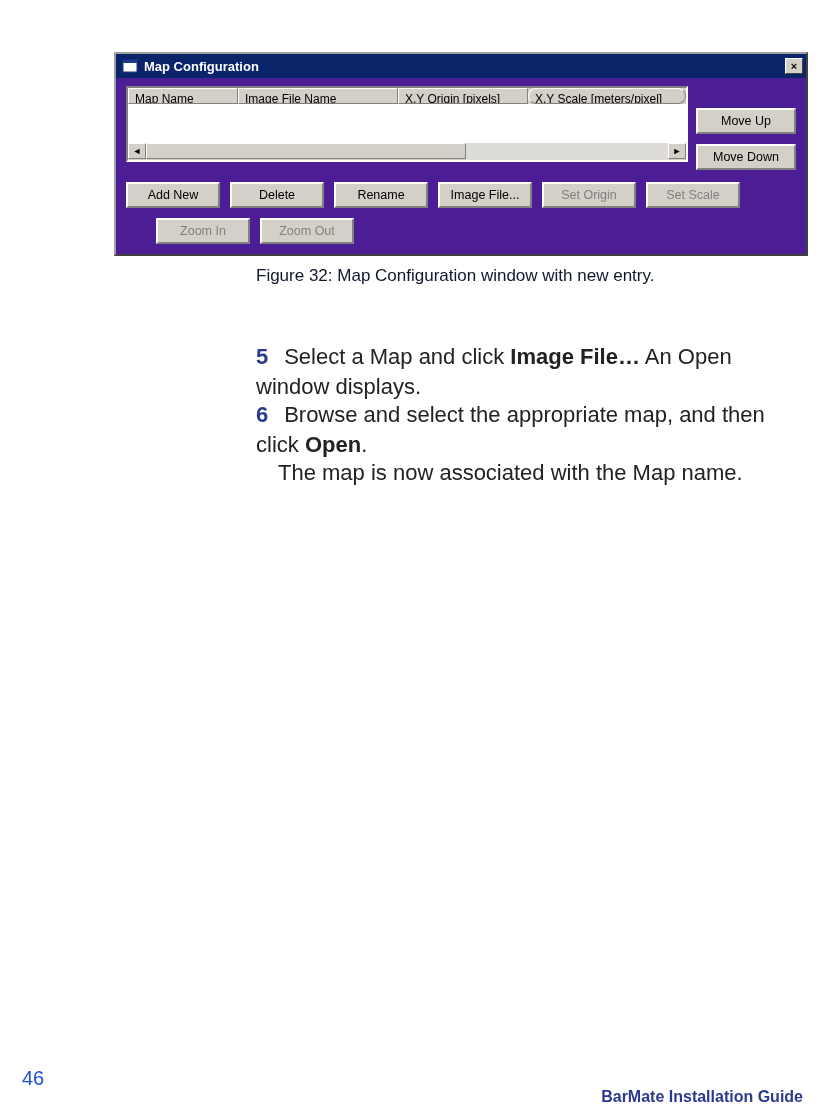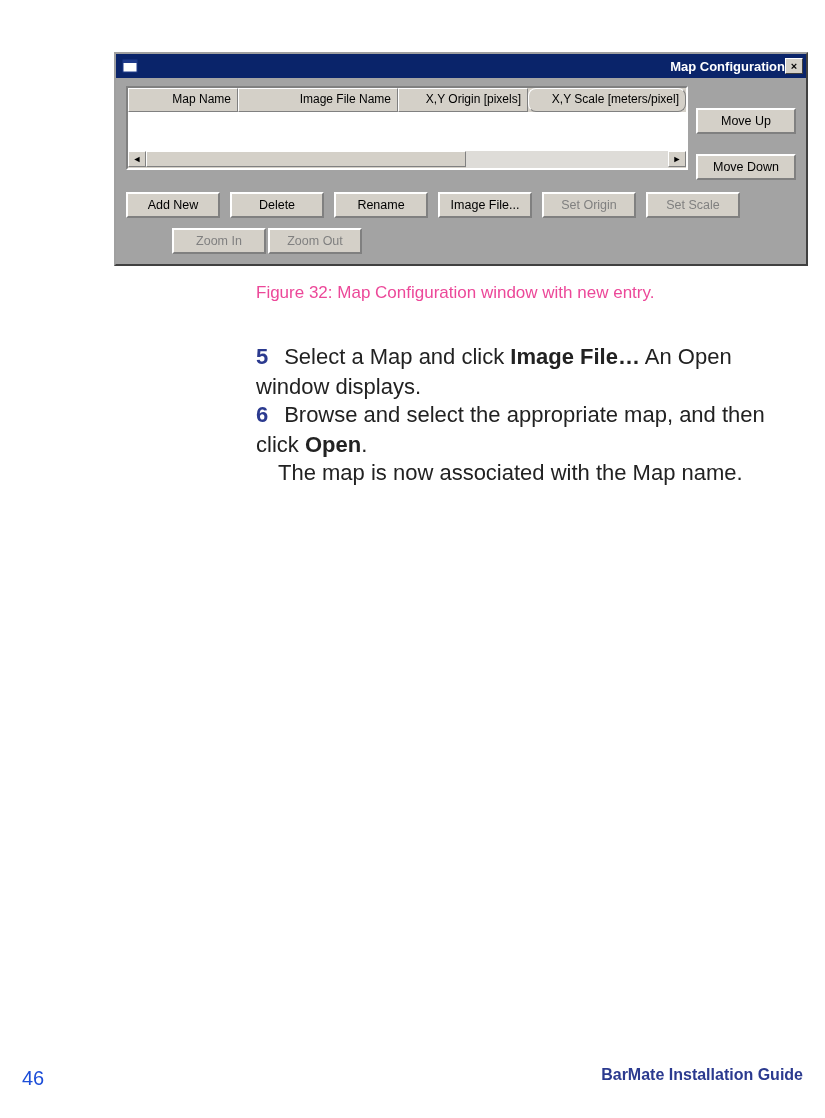--- a/index.html
+++ b/index.html
@@ -1,57 +1,57 @@
 <!DOCTYPE html>
 <html><head>
 <meta charset="utf-8">
 <style>
   * { box-sizing: border-box; margin: 0; padding: 0; }
   html, body { width: 825px; height: 1118px; font-family: Arial, Helvetica, sans-serif; background: #fff; color: #000; }
   .page { position: relative; width: 825px; height: 1118px; padding: 0; }
   .header-strip { position: absolute; top: 6px; left: 22px; font-size: 14.5px; color: #2b3a8f; }
   .figure-wrap { position: absolute; top: 52px; left: 114px; width: 694px; }
-  .dialog-raised { border: 2px solid #a0a0a0; border-right-color: #404040; border-bottom-color: #404040; background: #a3a3a3; text-align: right; }
+  .dialog-raised { border: 2px solid #a0a0a0; border-right-color: #404040; border-bottom-color: #404040; background: #4c1d95; }
   .titlebar { display: flex; align-items: center; height: 24px; background: linear-gradient(#0a246a,#0a246a); color: #fff; font-weight: bold; font-size: 13px; padding: 0 2px; }
   .titlebar-icon { width: 16px; height: 16px; margin: 0 4px; display: inline-flex; align-items: center; justify-content: center; }
   .titlebar-icon svg { width: 16px; height: 16px; }
   .titlebar-text { flex: 1; padding-left: 2px; }
   .titlebar-close { width: 18px; height: 16px; background: #d4d0c8; border: 1px solid #fff; border-right-color: #404040; border-bottom-color: #404040; color: #000; font-size: 11px; font-family: Arial; font-weight: bold; display: flex; align-items: center; justify-content: center; margin-right: 1px; cursor: default; }
   .dialog-body { padding: 8px 10px 10px 10px; }
   .top-row { display: flex; gap: 8px; }
   .list-area { flex: 1; }
   .list-frame { border: 2px solid #808080; border-right-color: #fff; border-bottom-color: #fff; background: #fff; }
-  .list-header { display: flex; height: 24px; background: #d4d0c8; font-size: 12px; }
+  .list-header { display: flex; height: 16px; background: #d4d0c8; font-size: 12px; }
   .list-header .col { border: 1px solid #fff; border-right-color: #808080; border-bottom-color: #808080; padding: 3px 6px; white-space: nowrap; overflow: hidden; }
   .col-name  { width: 110px; }
   .col-file  { width: 160px; }
   .col-orig  { width: 130px; }
   .col-scale { flex: 1; border-radius: 8px; }
   .list-row { display: flex; height: 20px; font-size: 12px; color: #fff; background: #0a246a; }
   .list-row .cell { padding: 2px 6px; white-space: nowrap; overflow: hidden; }
   .list-blank { height: 38px; background: #fff; }
   .hscroll { display: flex; height: 18px; background: #d4d0c8; border-top: 1px solid #fff; }
   .sbtn { width: 18px; height: 16px; background: #d4d0c8; border: 1px solid #fff; border-right-color: #808080; border-bottom-color: #808080; display: flex; align-items: center; justify-content: center; font-size: 9px; color: #000; }
   .strack { flex: 1; background: repeating-conic-gradient(#d4d0c8 0% 25%, #e8e8e8 0% 50%) 50% / 2px 2px; margin: 0; }
   .sthumb { width: 320px; height: 16px; background: #d4d0c8; border: 1px solid #fff; border-right-color: #808080; border-bottom-color: #808080; }
-  .side-btns { display: flex; flex-direction: column; gap: 20px; width: 100px; padding-top: 22px; }
+  .side-btns { display: flex; flex-direction: column; gap: 10px; width: 100px; padding-top: 22px; }
   .w-btn { height: 26px; font-size: 12.5px; background: #d4d0c8; border: 2px solid #fff; border-right-color: #808080; border-bottom-color: #808080; display: flex; align-items: center; justify-content: center; cursor: default; }
   .w-btn.disabled { color: #808080; }
   .btn-row { display: flex; gap: 10px; margin-top: 12px; flex-wrap: wrap; }
   .btn-row .w-btn { width: 94px; }
-  .btn-row2 { display: flex; gap: 2px; margin-top: 10px; margin-left: 46px; }
+  .btn-row2 { display: flex; gap: 10px; margin-top: 10px; margin-left: 30px; }
   .btn-row2 .w-btn { width: 94px; }
-  .figure-caption { color: #ec4899; font-size: 17px; margin-top: 17px; padding-left: 142px; }
+  .figure-caption { color: #0f172a; font-size: 17px; margin-top: 10px; padding-left: 142px; }
   .body-text { position: absolute; left: 256px; width: 548px; font-size: 22px; line-height: 1.35; color: #222; }
   .step-num { color: #2b3a8f; font-weight: bold; display: inline-block; width: 22px; }
   .step5 { top: 342px; }
   .step6 { top: 400px; }
   .follow { top: 458px; padding-left: 22px; }
   .footer-left { position: absolute; left: 22px; bottom: 28px; color: #1d4ed8; font-size: 20px; }
-  .footer-right { position: absolute; right: 22px; bottom: 34px; color: #2b3a8f; font-size: 16px; font-weight: bold; }
+  .footer-right { position: absolute; right: 22px; bottom: 12px; color: #2b3a8f; font-size: 16px; font-weight: bold; }
   b { font-weight: bold; }
 </style>
 </head>
 <body>
 <div class="page">
 
 
 <div class="figure-wrap">
   <div class="dialog-raised">
     <div class="titlebar">

